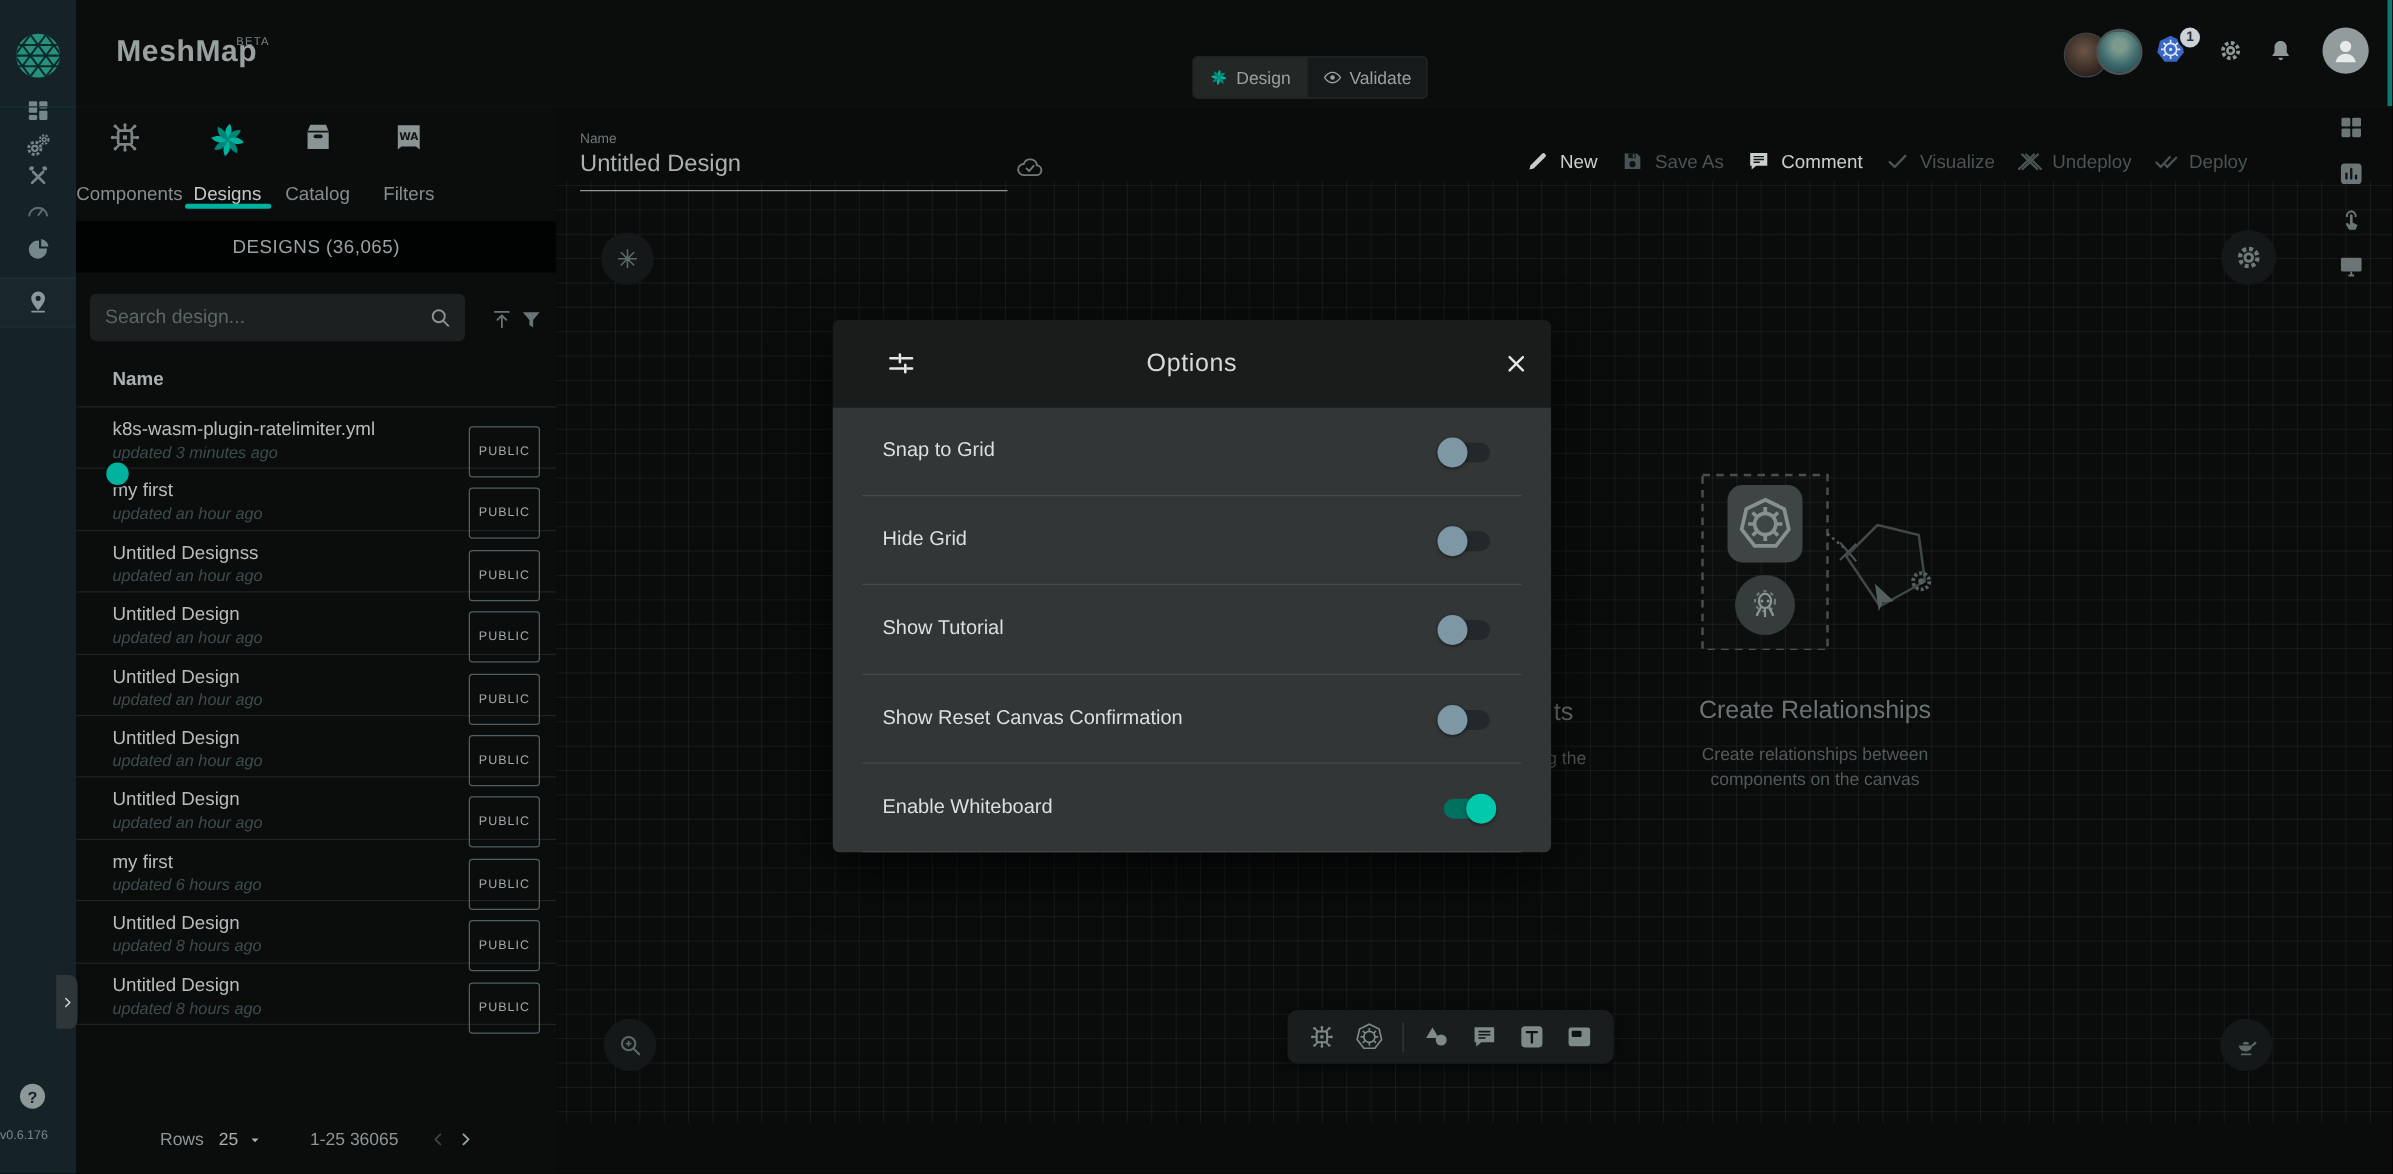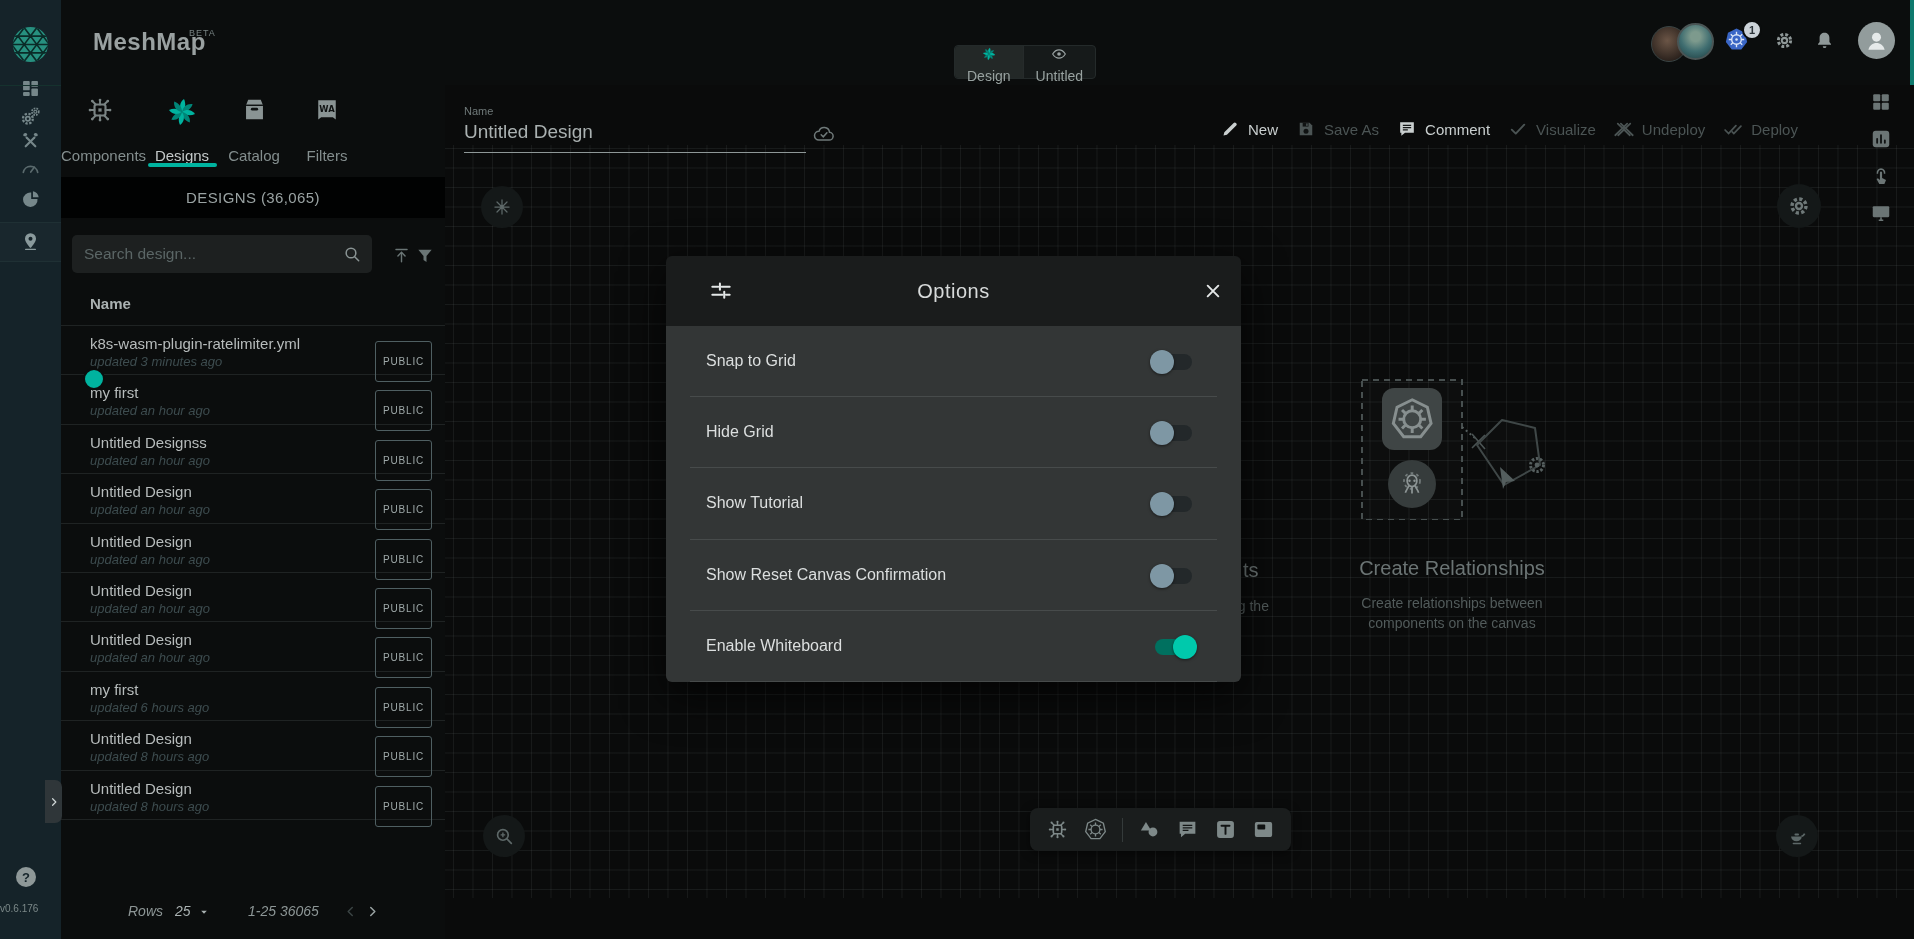--- a/index.html
+++ b/index.html
@@ -9,21 +9,21 @@
   .abs{position:absolute;}
   .ic{display:inline-block;line-height:0;flex:none;}
   .ic svg{width:100%;height:100%;display:block;}
 
   
   #header{left:61px;top:0;width:1853px;height:85px;background:#0b0d0d;}
   #hdr-divider{left:0;top:85px;width:1914px;height:1px;background:#15322e;}
   #app-title{left:32px;top:28px;color:#9aa1a1;font-size:24px;font-weight:bold;letter-spacing:.5px;}
   #app-beta{left:128px;top:28px;color:#788383;font-size:9px;letter-spacing:1px;}
   #mode-toggle{left:893px;top:45px;height:32px;display:flex;border:1px solid #242a2a;border-radius:4px;background:#14181 8;}
-  .mode-seg{display:flex;align-items:center;gap:6px;padding:0 12px;height:32px;font-size:14px;color:#98a2a0;cursor:default;flex-direction:column;}
+  .mode-seg{display:flex;align-items:center;gap:6px;padding:0 12px;height:32px;font-size:14px;color:#98a2a0;cursor:default;}
   .mode-seg.active{background:#232827;border-radius:4px 0 0 4px;}
   .mode-seg+.mode-seg{border-left:1px solid #262b2b;}
   .avatar{border-radius:50%;}
   #k8s-badge{left:1742px;top:20px;width:20px;height:20px;border-radius:50%;background:#ccd3d8;
      color:#2b3338;font-size:11px;font-weight:bold;display:flex;align-items:center;justify-content:center;
      border:2px solid #0b0d0d;box-sizing:border-box;}
   #edge-strip{left:1910px;top:0;width:4px;height:85px;background:#0e7a6e;}
 
   
   #rail{left:0;top:0;width:61px;height:939px;background:#152329;}
@@ -48,21 +48,21 @@
      color:#cfd6d6;font-size:15.5px;padding:0 0 0 12px;font-family:"Liberation Sans",sans-serif;}
   #search-input::placeholder{color:#5b6666;}
   #col-name{left:29px;top:210px;font-size:15px;font-weight:bold;color:#aab1b1;}
   #rows-wrap{left:0;top:240px;width:384px;height:494px;border-top:1px solid #1f2323;}
   .drow{position:absolute;left:0;width:384px;height:49.4px;border-bottom:1px solid #1f2323;box-sizing:border-box;cursor:default;}
   .rname{position:absolute;left:29px;top:9px;font-size:15px;color:#b7bcbc;}
   .rupd{position:absolute;left:29px;top:28px;font-size:13px;font-style:italic;color:#3d4c4f;}
   .rbadge{position:absolute;right:13px;top:15px;border:1px solid #4f5f62;border-radius:3px;
      padding:14px 7px;font-size:10px;letter-spacing:.8px;color:#9fa9a9;}
   #list-avatar{left:22px;top:283px;width:18px;height:18px;border-radius:50%;border:2px solid #0b0d0d;z-index:2;}
-  #pagination{left:0;top:812px;width:384px;height:30px;color:#8d9696;font-size:14px;font-style:italic;}
+  #pagination{left:0;top:812px;width:384px;height:30px;color:#8d9696;font-size:14px;}
   #pagination .pg{position:absolute;top:6px;}
 
   
   #canvas{left:445px;top:85px;width:1469px;height:813px;background:#0a0b0b;}
   #grid{left:0;top:60px;width:1469px;height:753px;
      background-image:linear-gradient(rgba(118,133,133,.13) 1px,transparent 1px),
                       linear-gradient(90deg,rgba(118,133,133,.13) 1px,transparent 1px);
      background-size:19.5px 19.5px;background-position:8px 3px;}
   #name-label{left:19px;top:20px;font-size:11px;color:#6f7979;}
   #name-value{left:19px;top:36px;font-size:19px;color:#aab1b1;}
@@ -207,21 +207,21 @@
           </span>
         <span>Design</span>
       </div>
       <div class="mode-seg">
         <span class="ic" style="width:16px;height:16px;color:#9aa3a3;">
             <svg viewBox="0 0 24 24" fill="none" xmlns="http://www.w3.org/2000/svg">
               <path d="M2.5 12S6.3 5.8 12 5.8 21.5 12 21.5 12 17.7 18.2 12 18.2 2.5 12 2.5 12z" fill="none" stroke="currentColor" stroke-width="1.7"></path>
               <circle cx="12" cy="12" r="2.7" fill="currentColor"></circle>
             </svg>
           </span>
-        <span>Untitled</span>
+        <span>Validate</span>
       </div>
     </div>
 
     <div class="avatar abs" style="left:1590px;top:26px;width:34px;height:34px;border:1px solid #3a4444;
          background:radial-gradient(circle at 45% 40%,#6b5546,#2a211c 75%);"></div>
     <div class="avatar abs" style="left:1616px;top:23px;width:37px;height:37px;border:2px solid #4a5555;box-sizing:border-box;
          background:radial-gradient(circle at 50% 35%,#7d9a8d 18%,#3f6d70 55%,#1d3d40);"></div>
     <span class="ic abs" style="left:1663px;top:27px;width:25px;height:25px;">
         <svg viewBox="0 0 24 24" fill="none" xmlns="http://www.w3.org/2000/svg">
           <polygon points="12,1.5 20.2,5.5 22.2,14.3 16.6,21.5 7.4,21.5 1.8,14.3 3.8,5.5" fill="#3a66c6"></polygon>

